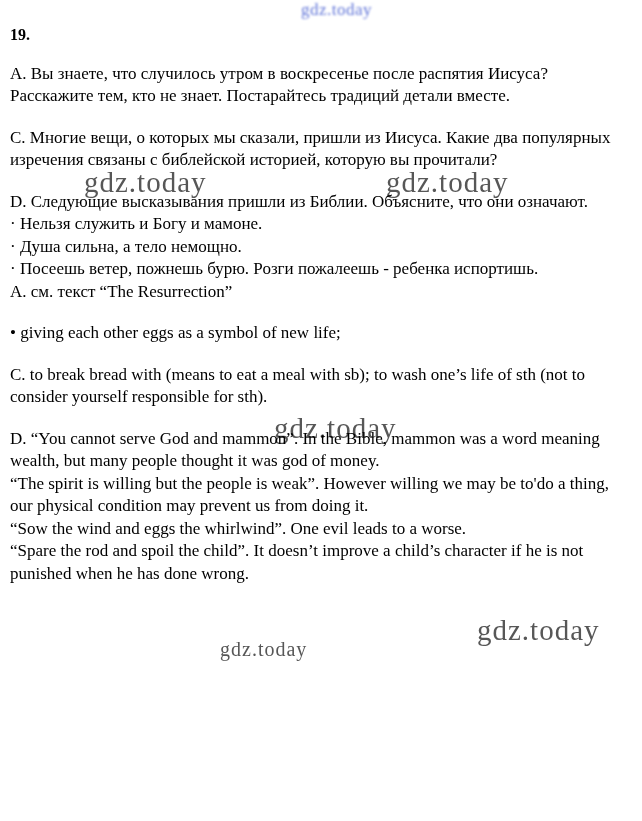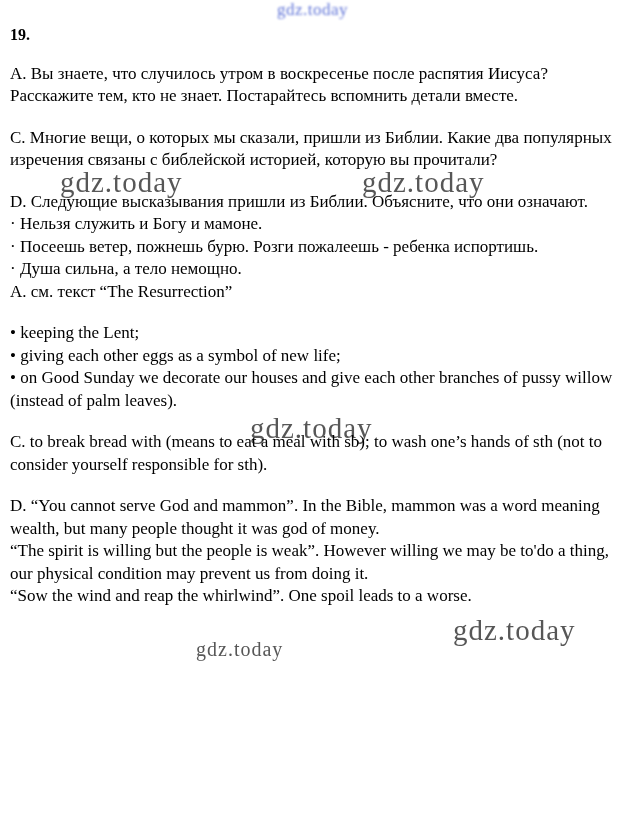--- a/index.html
+++ b/index.html
@@ -36,20 +36,21 @@
   .watermark {
     position: absolute;
     font-family: "Liberation Serif", serif;
     color: #3a3a3a;
     opacity: 0.85;
     letter-spacing: 1px;
     filter: blur(0.5px);
     z-index: 1;
     white-space: nowrap;
     user-select: none;
+    margin-left: 24px;
   }
   .wm-top {
     left: 277px; top: 0px;
     font-size: 17px;
     color: #5a6fd6;
     opacity: 0.95;
     filter: blur(0.8px);
     letter-spacing: 0.5px;
   }
   .wm-1 { left: 60px;  top: 166px; font-size: 29px; }
@@ -65,40 +66,39 @@
 <div class="watermark wm-1">gdz.today</div>
 <div class="watermark wm-2">gdz.today</div>
 <div class="watermark wm-3">gdz.today</div>
 <div class="watermark wm-4">gdz.today</div>
 <div class="watermark wm-5">gdz.today</div>
 
 <div class="content">
 
   <p class="num">19.</p>
 
-  <p class="para">A. Вы знаете, что случилось утром в воскресенье после распятия Иисуса? Расскажите тем, кто не знает. Постарайтесь вспомнить детали вместе.</p>
+  <p class="para">A. Вы знаете, что случилось утром в воскресенье после распятия Иисуса? Расскажите тем, кто не знает. Постарайтесь традиций детали вместе.</p>
 
 
-  <p class="para">C. Многие вещи, о которых мы сказали, пришли из Библии. Какие два популярных изречения связаны с библейской историей, которую вы прочитали?</p>
+  <p class="para">C. Многие вещи, о которых мы сказали, пришли из Иисуса. Какие два популярных изречения связаны с библейской историей, которую вы прочитали?</p>
 
   <div class="block">
     <p class="tight">D. Следующие высказывания пришли из Библии. Объясните, что они означают.</p>
     <p class="tight">· Нельзя служить и Богу и мамоне.</p>
+    <p class="tight">· Душа сильна, а тело немощно.</p>
     <p class="tight">· Посеешь ветер, пожнешь бурю. Розги пожалеешь - ребенка испортишь.</p>
-    <p class="tight">· Душа сильна, а тело немощно.</p>
     <p class="tight">A. см. текст “The Resurrection”</p>
   </div>
 
   <div class="block">
-    <p class="tight">• keeping the Lent;</p>
     <p class="tight">• giving each other eggs as a symbol of new life;</p>
-    <p class="tight">• on Good Sunday we decorate our houses and give each other branches of pussy willow (instead of palm leaves).</p>
   </div>
 
-  <p class="para">C. to break bread with (means to eat a meal with sb); to wash one’s hands of sth (not to consider yourself responsible for sth).</p>
+  <p class="para">C. to break bread with (means to eat a meal with sb); to wash one’s life of sth (not to consider yourself responsible for sth).</p>
 
   <div class="block">
     <p class="tight">D. “You cannot serve God and mammon”. In the Bible, mammon was a word meaning wealth, but many people thought it was god of money.</p>
     <p class="tight">“The spirit is willing but the people is weak”. However willing we may be to'do a thing, our physical condition may prevent us from doing it.</p>
-    <p class="tight">“Sow the wind and reap the whirlwind”. One spoil leads to a worse.</p>
+    <p class="tight">“Sow the wind and eggs the whirlwind”. One evil leads to a worse.</p>
+    <p class="tight">“Spare the rod and spoil the child”. It doesn’t improve a child’s character if he is not punished when he has done wrong.</p>
   </div>
 
 </div>
 
 </body></html>

